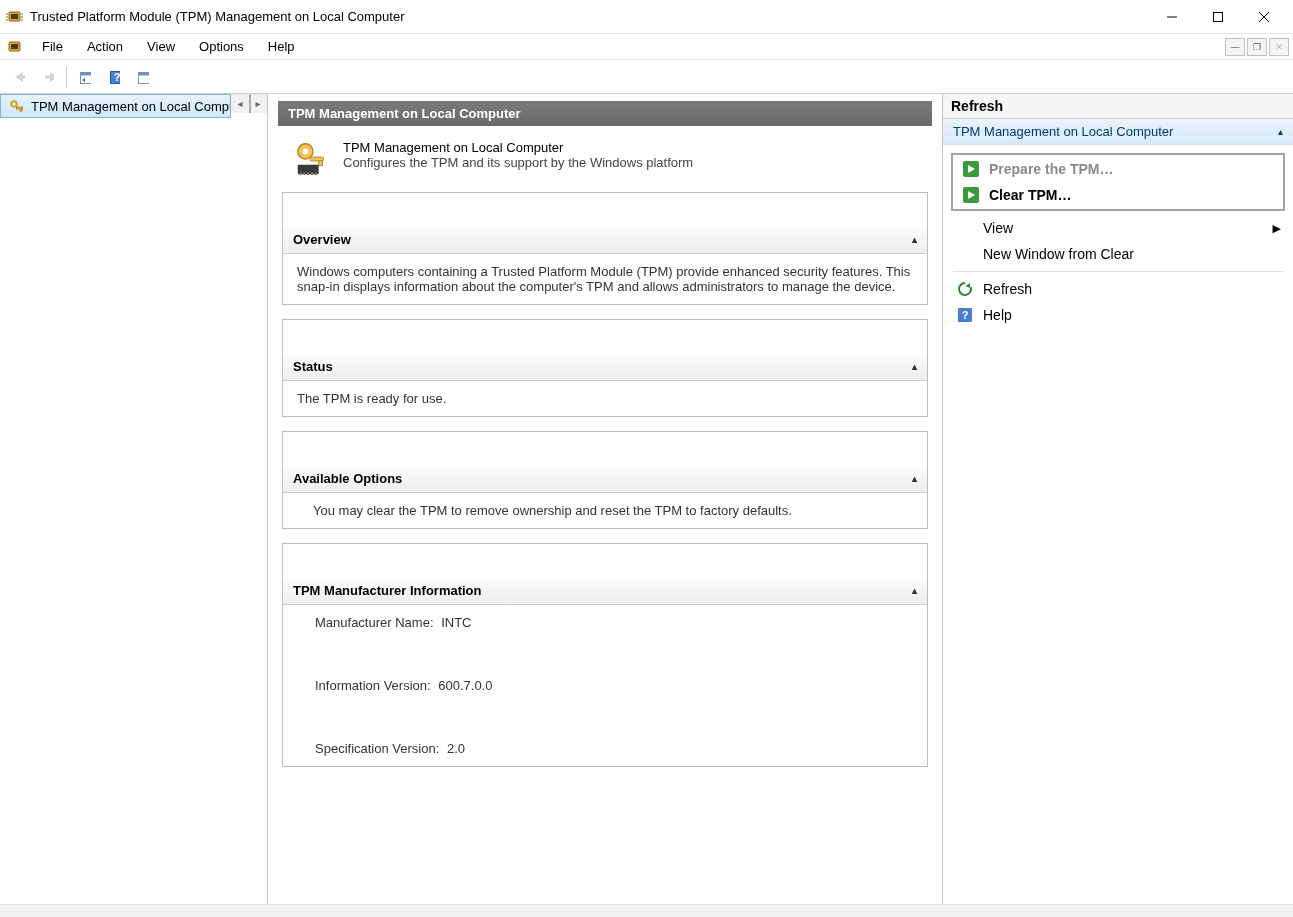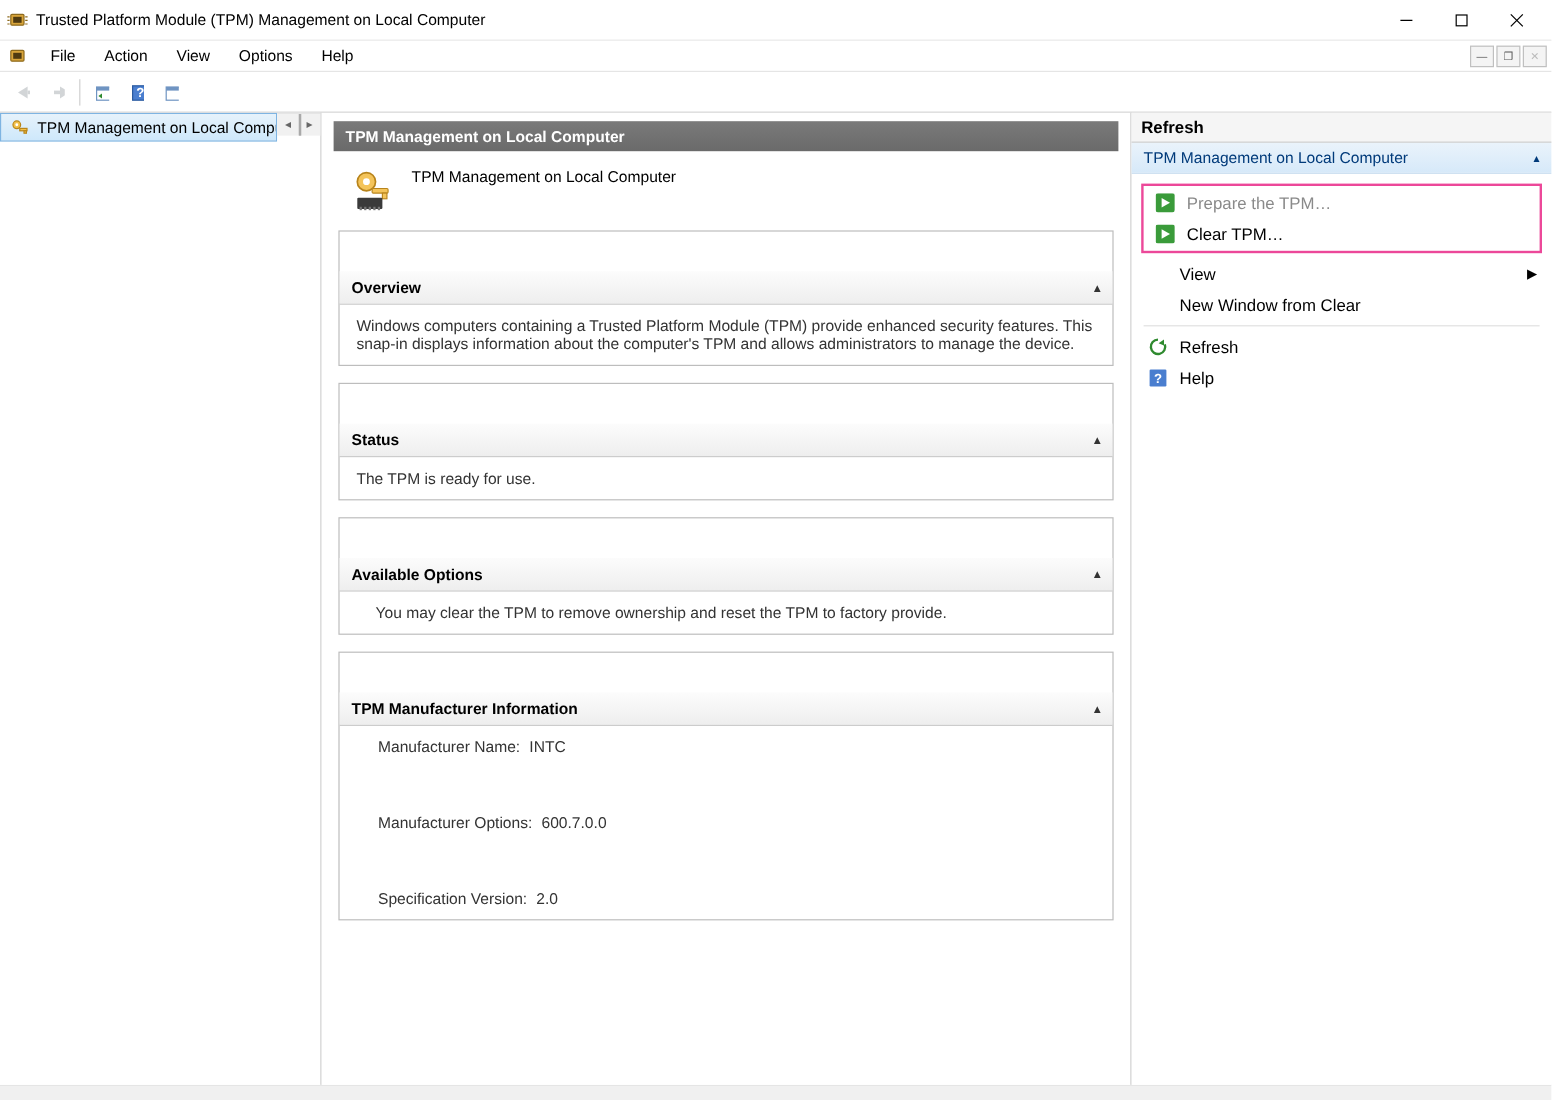--- a/index.html
+++ b/index.html
@@ -186,22 +186,23 @@
   }
   .action-item.disabled { color:#8a8a8a; }
   .action-item .arrow-icon {
     width:16px; height:16px; flex:0 0 16px;
     display:inline-flex; align-items:center; justify-content:center;
   }
   .action-item .sub-arrow { margin-left:auto; font-size:11px; }
   .action-item.blank-icon .arrow-icon { visibility:hidden; }
   .highlight-box {
     margin:4px 4px;
-    border:2px solid #ec4899;
+    border:2px solid #a3a3a3;
     padding:1px 0;
+    font-weight:bold;
   }
 
   
   svg { display:block; }
 
 </style>
 </head>
 <body>
 
 <div class="titlebar">
@@ -332,20 +333,21 @@
             <rect x="5" y="26" width="22" height="10" rx="1" fill="#3a3a3a"></rect>
             <rect x="7" y="34" width="2" height="3" fill="#777"></rect>
             <rect x="11" y="34" width="2" height="3" fill="#777"></rect>
             <rect x="15" y="34" width="2" height="3" fill="#777"></rect>
             <rect x="19" y="34" width="2" height="3" fill="#777"></rect>
             <rect x="23" y="34" width="2" height="3" fill="#777"></rect>
           </svg>
       </span>
       <div class="intro-text">
         <div class="line1">TPM Management on Local Computer</div>
+        <div class="line2">Configures the TPM and its support by the Windows platform</div>
       </div>
     </div>
 
     <div class="card">
       <div class="card-header">
         <span>Overview</span>
         <span class="chev">▴</span>
       </div>
       <div class="card-body">Windows computers containing a Trusted Platform Module (TPM) provide enhanced security features. This snap-in displays information about the computer's TPM and allows administrators to manage the device.</div>
     </div>
@@ -356,36 +358,36 @@
         <span class="chev">▴</span>
       </div>
       <div class="card-body">The TPM is ready for use.</div>
     </div>
 
     <div class="card">
       <div class="card-header">
         <span>Available Options</span>
         <span class="chev">▴</span>
       </div>
-      <div class="card-body" style="padding-left:30px">You may clear the TPM to remove ownership and reset the TPM to factory provide.</div>
+      <div class="card-body" style="padding-left:30px">You may clear the TPM to remove ownership and reset the TPM to factory defaults.</div>
     </div>
 
     <div class="card">
       <div class="card-header">
         <span>TPM Manufacturer Information</span>
         <span class="chev">▴</span>
       </div>
       <div class="card-body">
         <div class="mfr-row">
           <span>
             <span class="lbl">Manufacturer Name:</span>
             <span>INTC</span>
           </span>
           <span>
-            <span class="lbl">Manufacturer Options:</span>
+            <span class="lbl">Information Version:</span>
             <span>600.7.0.0</span>
           </span>
           <span>
             <span class="lbl">Specification Version:</span>
             <span>2.0</span>
           </span>
         </div>
       </div>
     </div>
   </div>

